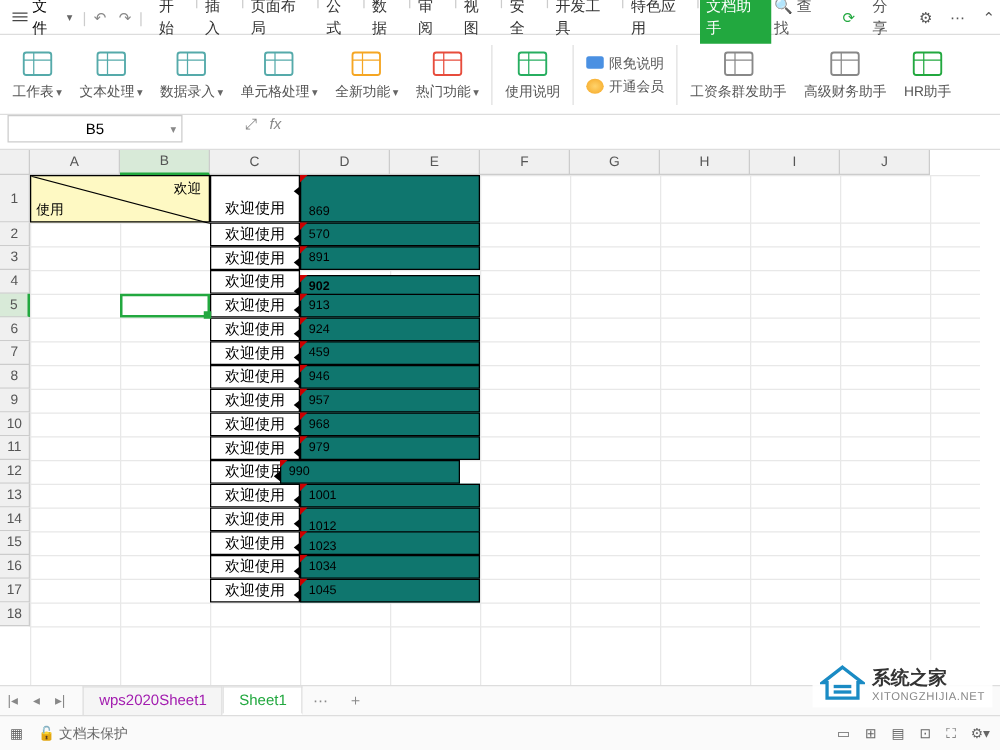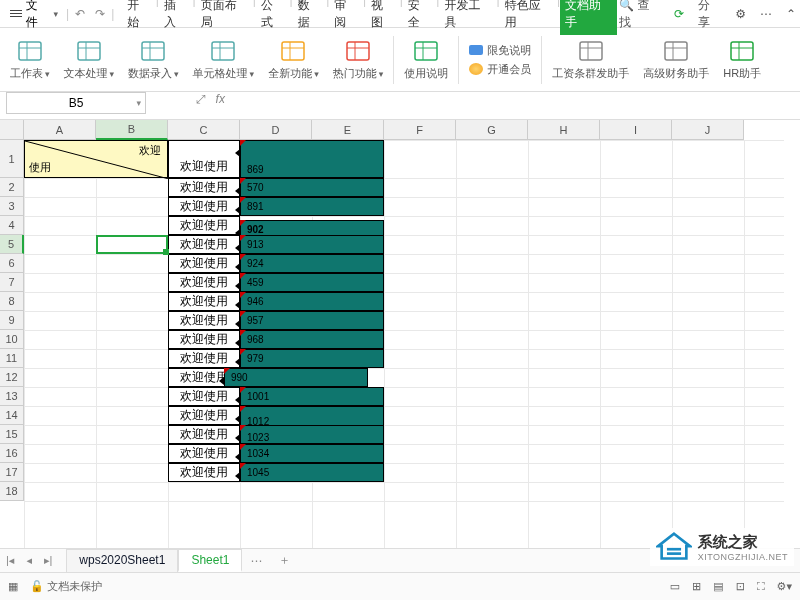--- a/index.html
+++ b/index.html
@@ -54,21 +54,21 @@
 .ccell { position:absolute; width:72px; height:19px; border:1px solid #000; font-size:12px; display:flex; align-items:center; justify-content:center; background:#fff; }
 .dcell { position:absolute; width:144px; height:19px; border:1px solid #000; background:#0f766e; font-size:10px; padding-left:6px; display:flex; align-items:center; }
 .dcell .tri { position:absolute; left:-1px; top:-1px; width:0; height:0; border-left:6px solid #c00; border-bottom:6px solid transparent; }
 .dcell .tri2 { position:absolute; left:-6px; top:8px; width:0; height:0; border-top:4px solid transparent; border-bottom:4px solid transparent; border-right:5px solid #000; }
 
 .selcell { position:absolute; border:2px solid #22a83f; background:#fff; pointer-events:none; }
 .selcell .handle { position:absolute; right:-3px; bottom:-3px; width:6px; height:6px; background:#22a83f; }
 
 .sheetbar { position:absolute; left:0; right:0; bottom:28px; height:24px; border-top:1px solid #ddd; display:flex; align-items:center; font-size:12px; background:#fafafa; }
 .sheetbar .navbtn { padding:0 6px; color:#888; cursor:pointer; font-size:11px; }
-.sheet-tab { padding:3px 12px; border:1px solid #ddd; border-bottom:none; background:#f5f5f5; color:#0f172a; cursor:pointer; font-size:12px; }
+.sheet-tab { padding:3px 12px; border:1px solid #ddd; border-bottom:none; background:#f5f5f5; color:#a21caf; cursor:pointer; font-size:12px; }
 .sheet-tab.active { background:#fff; color:#22a83f; border-bottom:2px solid #fff; }
 .sheet-add { padding:0 8px; color:#888; cursor:pointer; }
 
 .statusbar { position:absolute; left:0; right:0; bottom:0; height:28px; border-top:1px solid #ddd; display:flex; align-items:center; font-size:11px; padding:0 8px; color:#666; gap:12px; background:#fafafa; }
 .statusbar .sp { flex:1; }
 
 .watermark { position:absolute; right:6px; bottom:34px; display:flex; align-items:center; gap:6px; background:rgba(255,255,255,0.9); padding:4px 6px; }
 .watermark .logo { width:36px; height:30px; }
 .watermark .txt1 { font-size:15px; font-weight:bold; color:#333; }
 .watermark .txt2 { font-size:9px; color:#888; letter-spacing:0.5px; }

